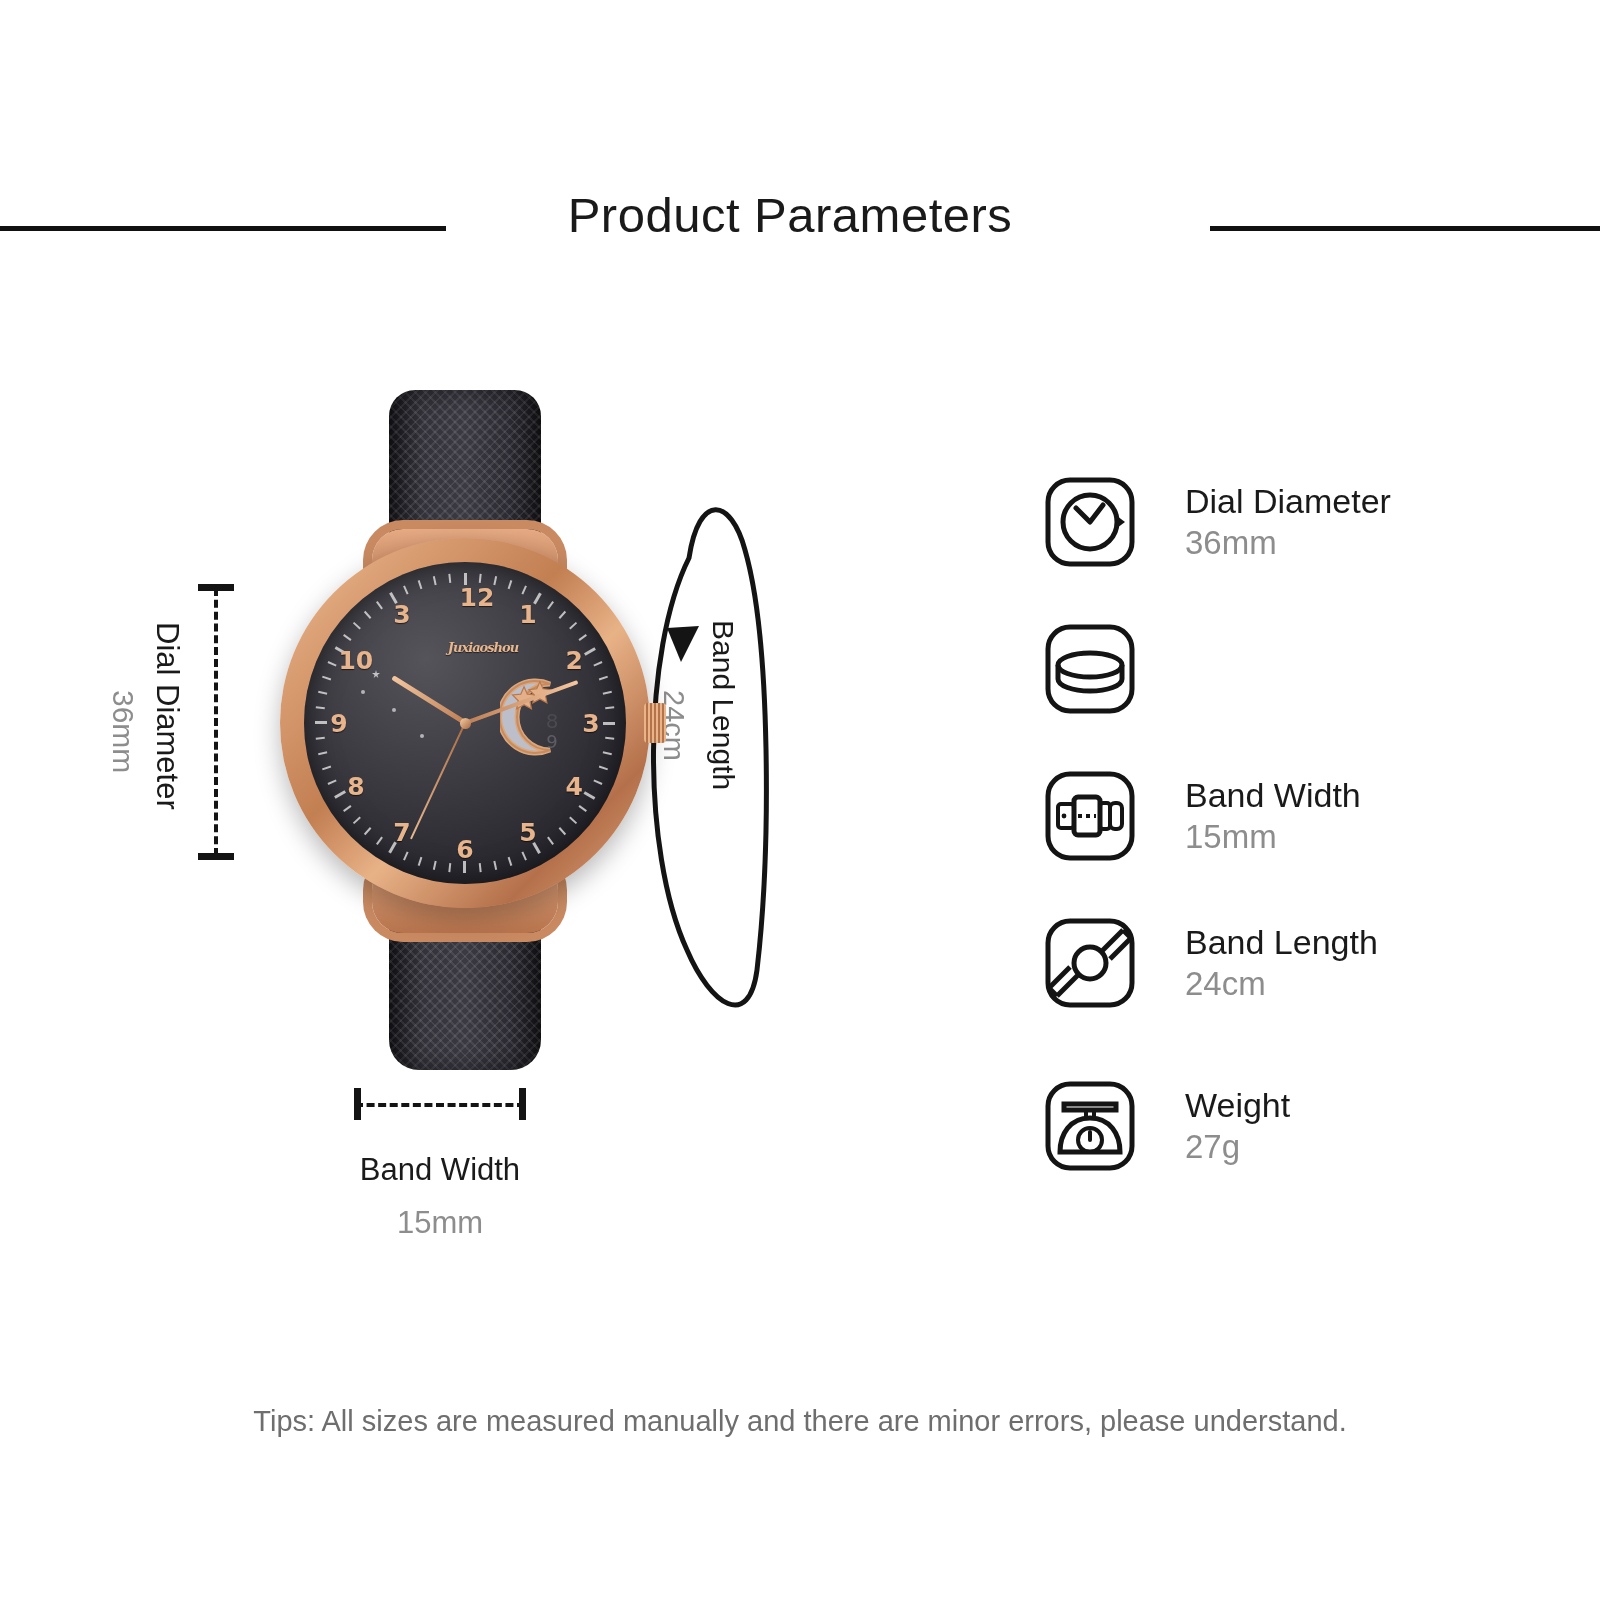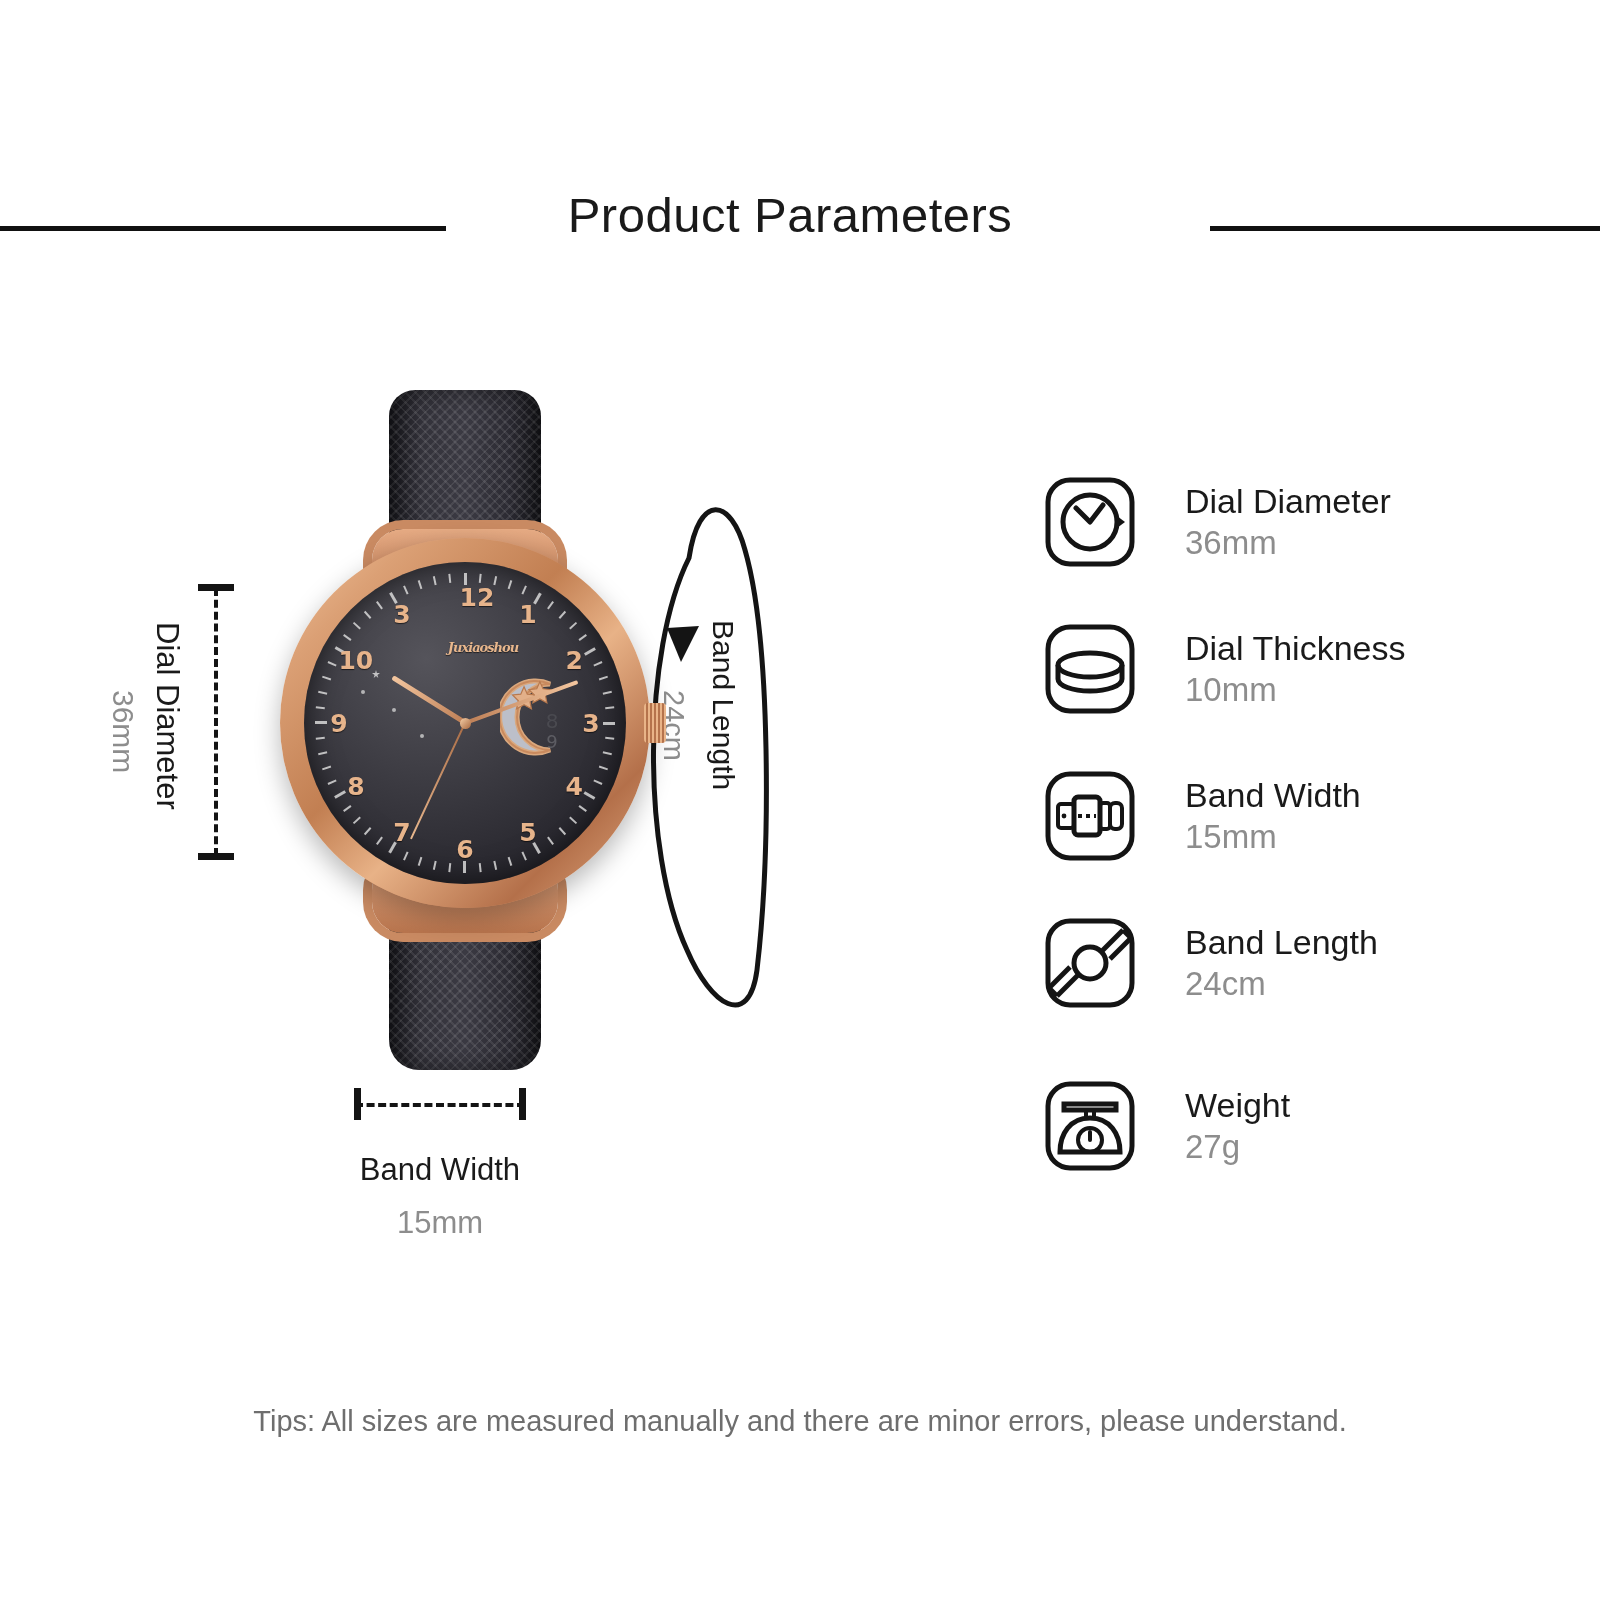--- a/index.html
+++ b/index.html
@@ -295,24 +295,20 @@
         <div class="spec-label">Dial Diameter</div>
         <div class="spec-value">36mm</div>
       </div>
     </div>
     <div class="spec-row" style="top: 147px;">
       <svg class="spec-ico" viewBox="0 0 100 100">
         <rect x="8" y="8" width="84" height="84" rx="22" fill="none" stroke="#141414" stroke-width="5"></rect>
         <ellipse cx="50" cy="46" rx="32" ry="12" fill="none" stroke="#141414" stroke-width="5"></ellipse>
         <path d="M18 46 v14 a32 12 0 0 0 64 0 v-14" fill="none" stroke="#141414" stroke-width="5"></path>
       </svg>
-      <div class="spec-txt">
-        <div class="spec-label">Dial Thickness</div>
-        <div class="spec-value">10mm</div>
-      </div>
     </div>
     <div class="spec-row" style="top: 294px;">
       <svg class="spec-ico" viewBox="0 0 100 100">
         <rect x="8" y="8" width="84" height="84" rx="22" fill="none" stroke="#141414" stroke-width="5"></rect>
         <rect x="18" y="38" width="16" height="24" rx="3" fill="none" stroke="#141414" stroke-width="4"></rect>
         <rect x="34" y="31" width="26" height="38" rx="4" fill="none" stroke="#141414" stroke-width="5"></rect>
         <rect x="60" y="37" width="10" height="26" rx="3" fill="none" stroke="#141414" stroke-width="4"></rect>
         <rect x="70" y="37" width="12" height="26" rx="5" fill="none" stroke="#141414" stroke-width="4"></rect>
         <path d="M38 50 h18" stroke="#141414" stroke-width="4" stroke-dasharray="4 4"></path>
         <circle cx="24" cy="50" r="2.4" fill="#141414"></circle>

